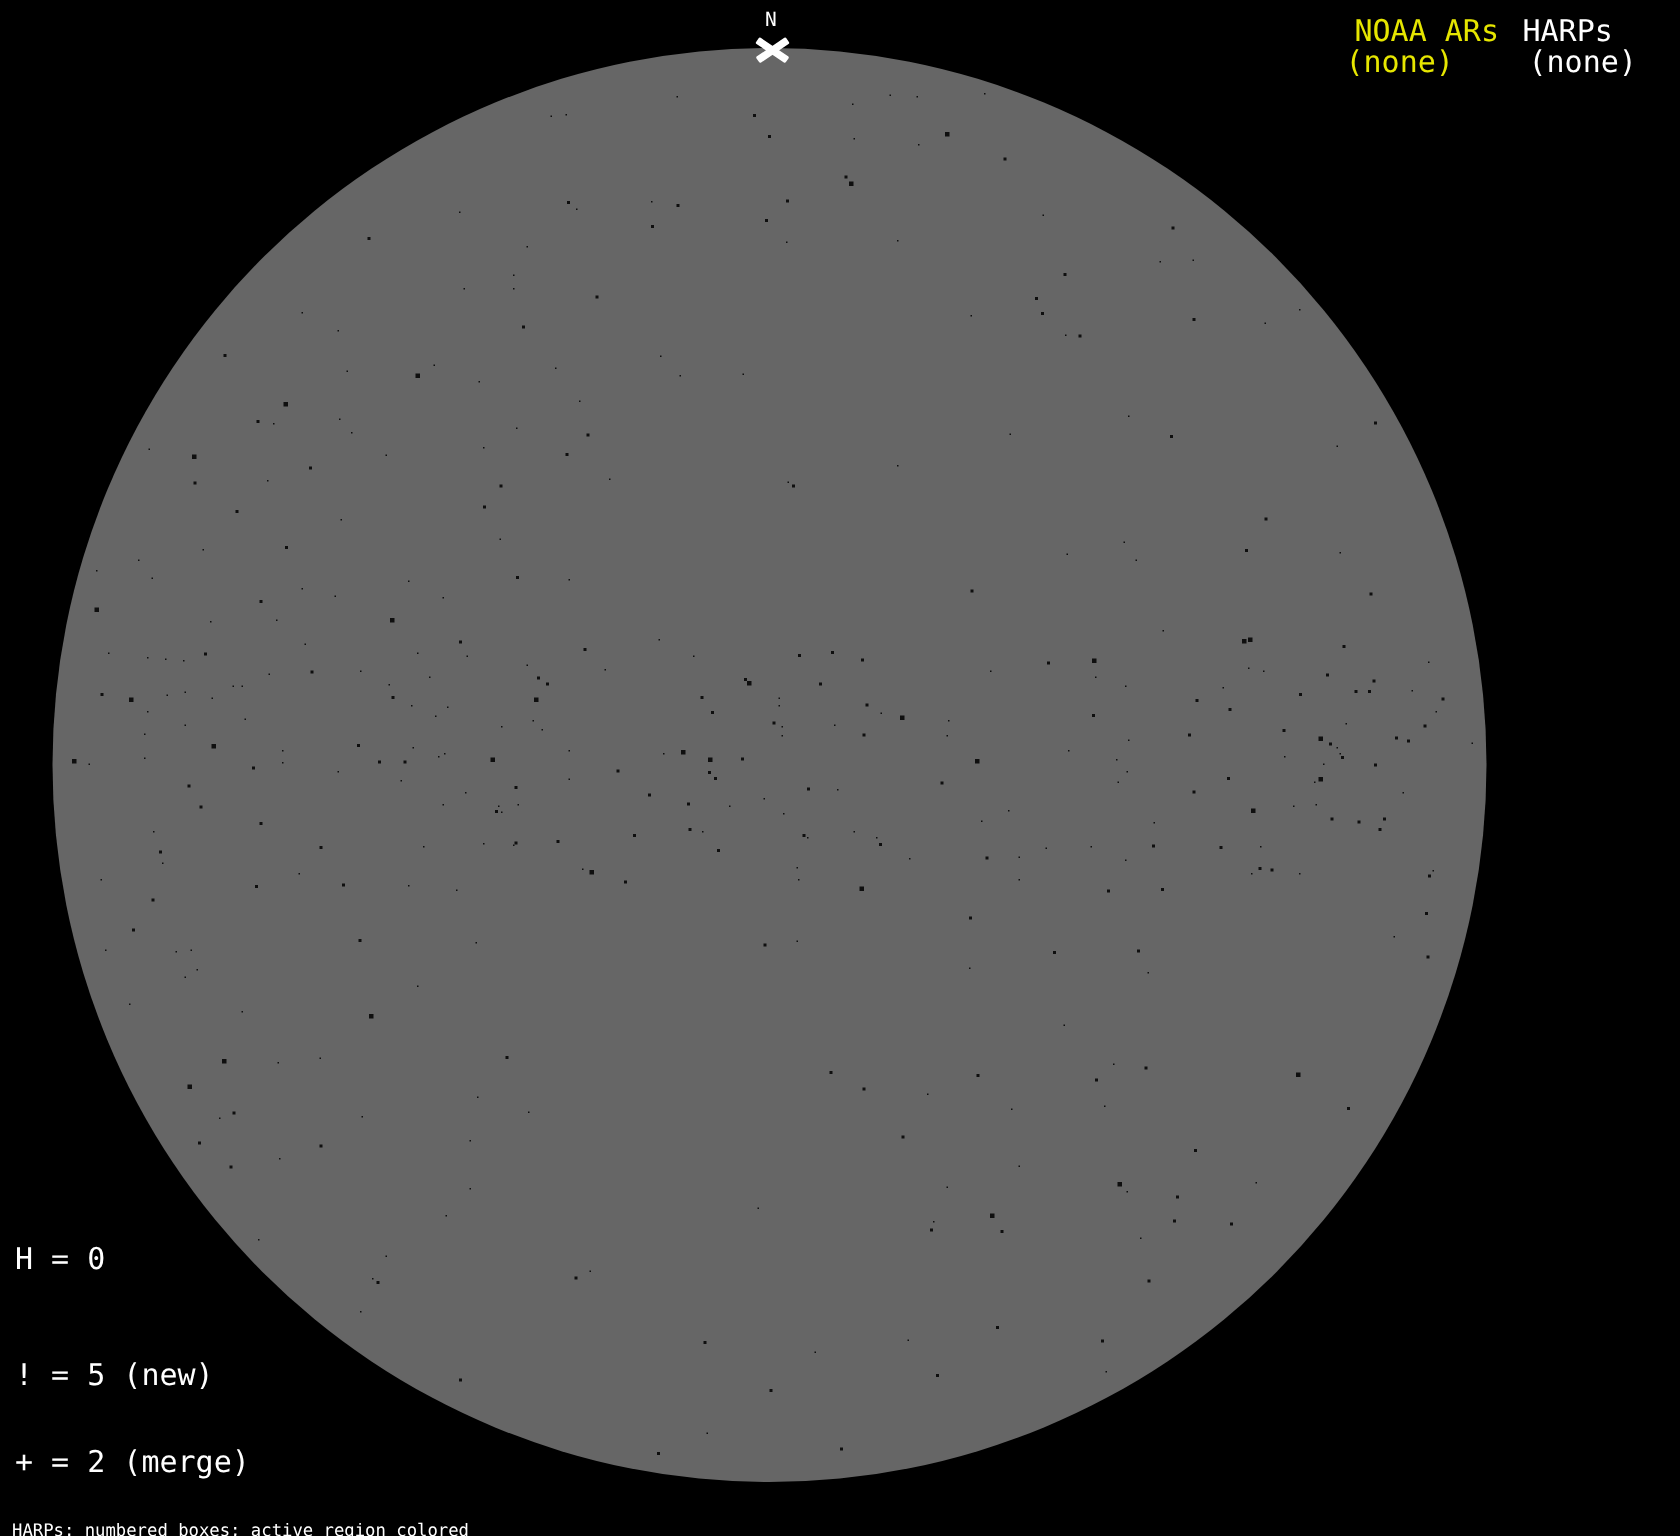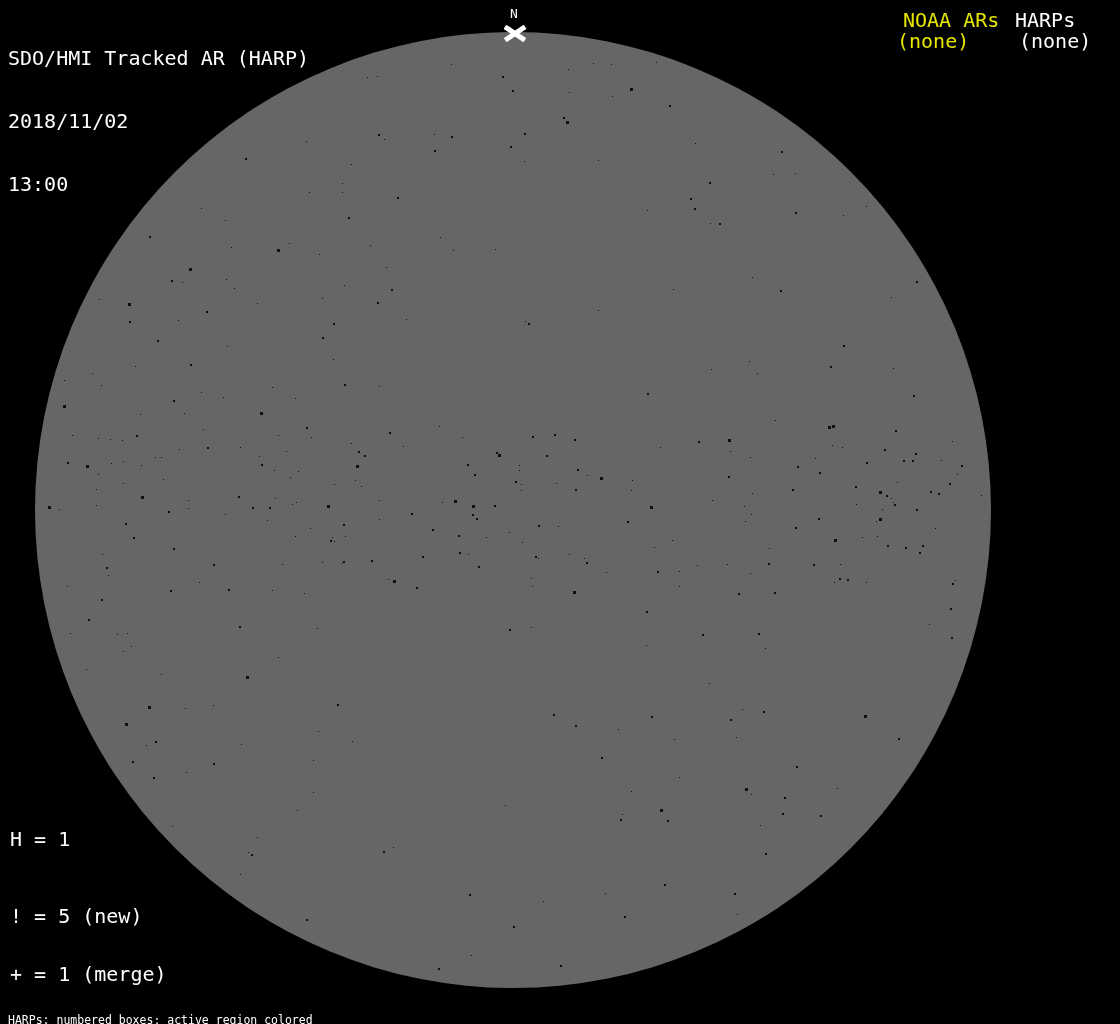--- a/index.html
+++ b/index.html
@@ -469,35 +469,30 @@
       <i class="speck" style="left: 66.7238px; top: 522.263px; width: 1px; height: 1px; background: rgb(15, 15, 15);"></i>
       <i class="speck" style="left: 869.832px; top: 515.223px; width: 2px; height: 2px; background: rgb(15, 15, 15);"></i>
     </div>
 
   <div class="t north-label">N</div>
   <div class="cross">
     <span class="a"></span>
     <span class="b"></span>
   </div>
 
-  <div class="t title-block">
-    <div>SDO/HMI Tracked AR (HARP)</div>
-    <div>2018/11/02</div>
-    <div>13:00</div>
-  </div>
 
   <div class="t cnt yellow noaa-label">NOAA ARs</div>
   <div class="t cnt yellow noaa-value">(none)</div>
   <div class="t cnt harps-label">HARPs</div>
   <div class="t cnt harps-value">(none)</div>
 
-  <div class="t legend-h">H = 1</div>
+  <div class="t legend-h">H = 0</div>
   <div class="t legend-lines">
     <div>! = 5 (new)</div>
-    <div>+ = 1 (merge)</div>
+    <div>+ = 2 (merge)</div>
     <div>( = 0 (pad before)</div>
     
     
     
   </div>
 
   <div class="t footer">
     <div>HARPs: numbered boxes; active region colored</div>
     
   </div>

